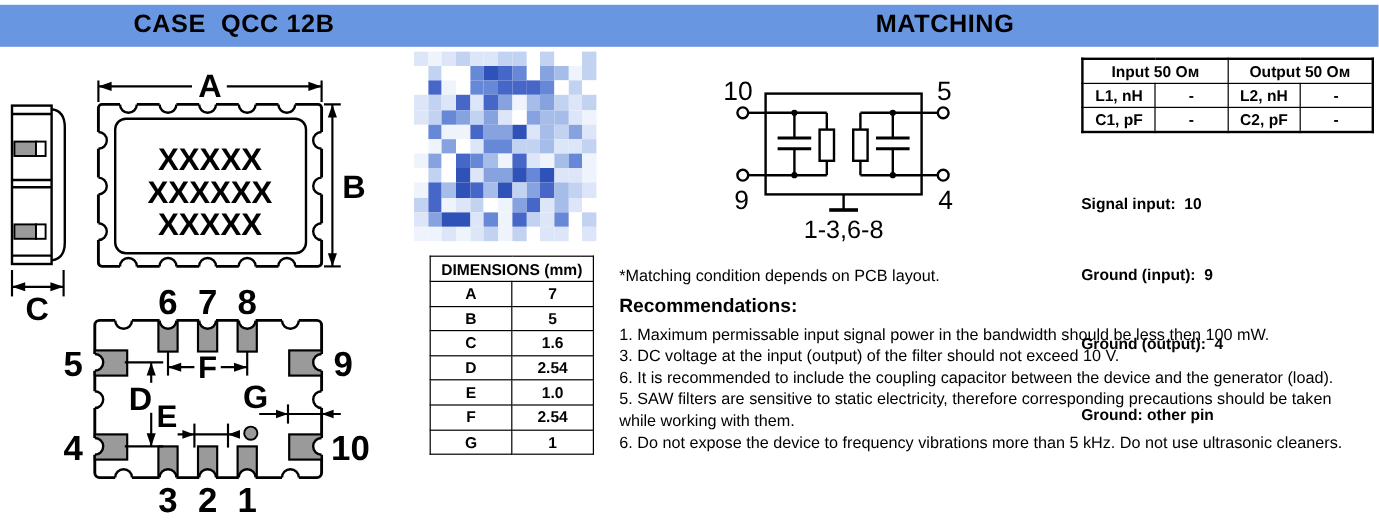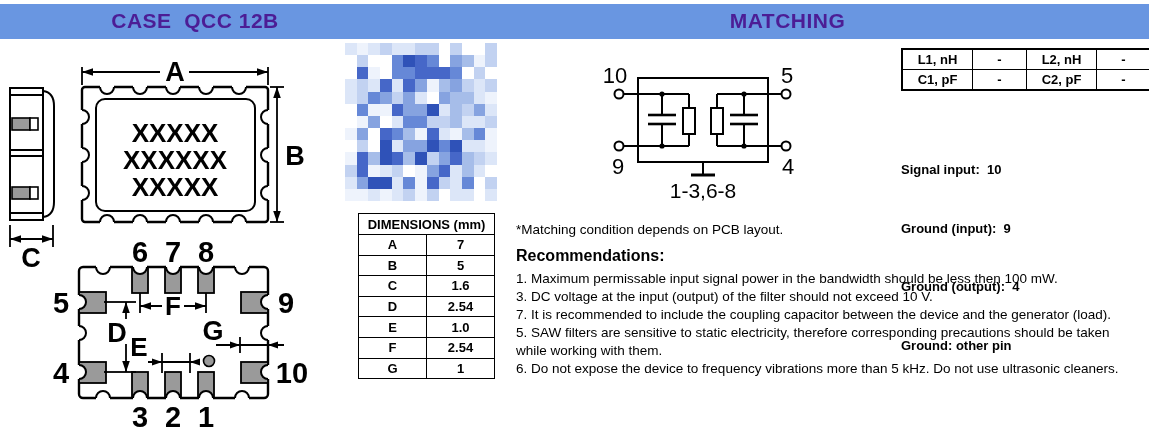--- a/index.html
+++ b/index.html
@@ -1,19 +1,19 @@
 <!DOCTYPE html>
 <html><head>
 <meta charset="utf-8">
 <style>
   html,body{margin:0;padding:0;background:#fff;}
   .page{position:relative;width:1149px;height:443px;background:#ffffff;
         font-family:"Liberation Sans",sans-serif;overflow:hidden;color:#000;}
   .topbar{position:absolute;left:0;top:4px;width:1149px;height:35px;background:#6996e1;}
-  .bar-title{position:absolute;top:5px;font-size:21px;font-weight:bold;color:#4c1d95;
+  .bar-title{position:absolute;top:5px;font-size:21px;font-weight:bold;color:#000000;
              white-space:pre;text-align:center;letter-spacing:0.5px;}
   .bar-title.case{left:0;width:390px;}
   .bar-title.match{left:590px;width:395px;}
 
   svg text{font-family:"Liberation Sans",sans-serif;}
 
   .photo{position:absolute;left:345px;top:43px;width:152px;height:158px;
          display:grid;grid-template-columns:repeat(13,1fr);grid-template-rows:repeat(13,1fr);}
 
   table{border-collapse:collapse;position:absolute;table-layout:fixed;}
@@ -504,20 +504,24 @@
       <text x="35" y="28">10</text>
       <text x="207" y="28">5</text>
       <text x="38" y="119">9</text>
       <text x="208" y="119">4</text>
       <text x="123" y="143" font-size="21">1-3,6-8</text>
     </g>
   </svg>
 
   <table class="match-table">
     <tbody>
+        <tr>
+      <th colspan="2">Input 50 Ом</th>
+      <th colspan="2">Output 50 Ом</th>
+    </tr>
     <tr>
       <td class="ca">L1, nH</td>
       <td class="cb">-</td>
       <td class="ca">L2, nH</td>
       <td class="cb">-</td>
     </tr>
     <tr>
       <td>C1, pF</td>
       <td>-</td>
       <td>C2, pF</td>
@@ -531,18 +535,18 @@
     <div>Ground (input):  9</div>
     <div>Ground (output):  4</div>
     <div>Ground: other pin</div>
   </div>
 
   <div class="notes">
     <p class="star">*Matching condition depends on PCB layout.</p>
     <h3>Recommendations:</h3>
     <p class="item">1. Maximum permissable input signal power in the bandwidth should be less then 100 mW.</p>
     <p class="item">3. DC voltage at the input (output) of the filter should not exceed 10 V.</p>
-    <p class="item">7. It is recommended to include the coupling capacitor between the device and the generator (load).</p>
+    <p class="item">6. It is recommended to include the coupling capacitor between the device and the generator (load).</p>
     <p class="item">5. SAW filters are sensitive to static electricity, therefore corresponding precautions should be taken while working with them.</p>
     <p class="item">6. Do not expose the device to frequency vibrations more than 5 kHz. Do not use ultrasonic cleaners.</p>
   </div>
 
 </div>
 
 </body></html>

